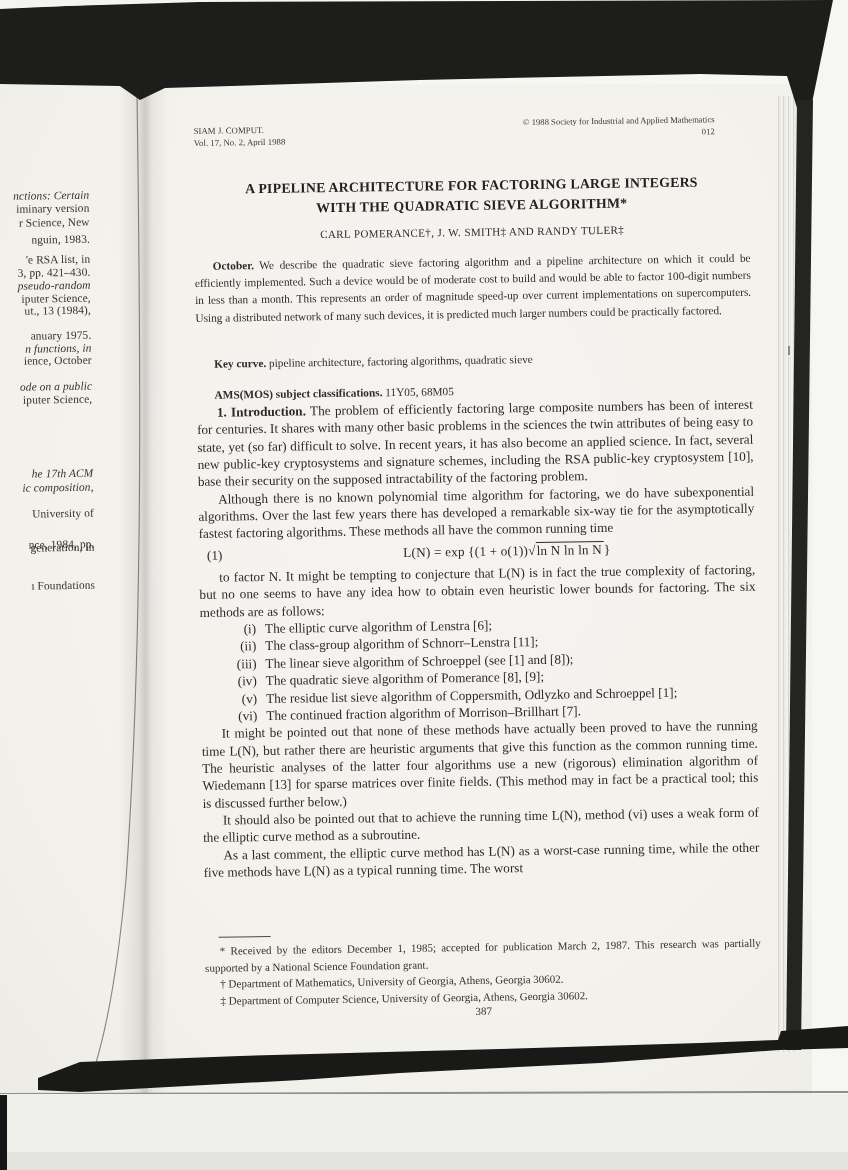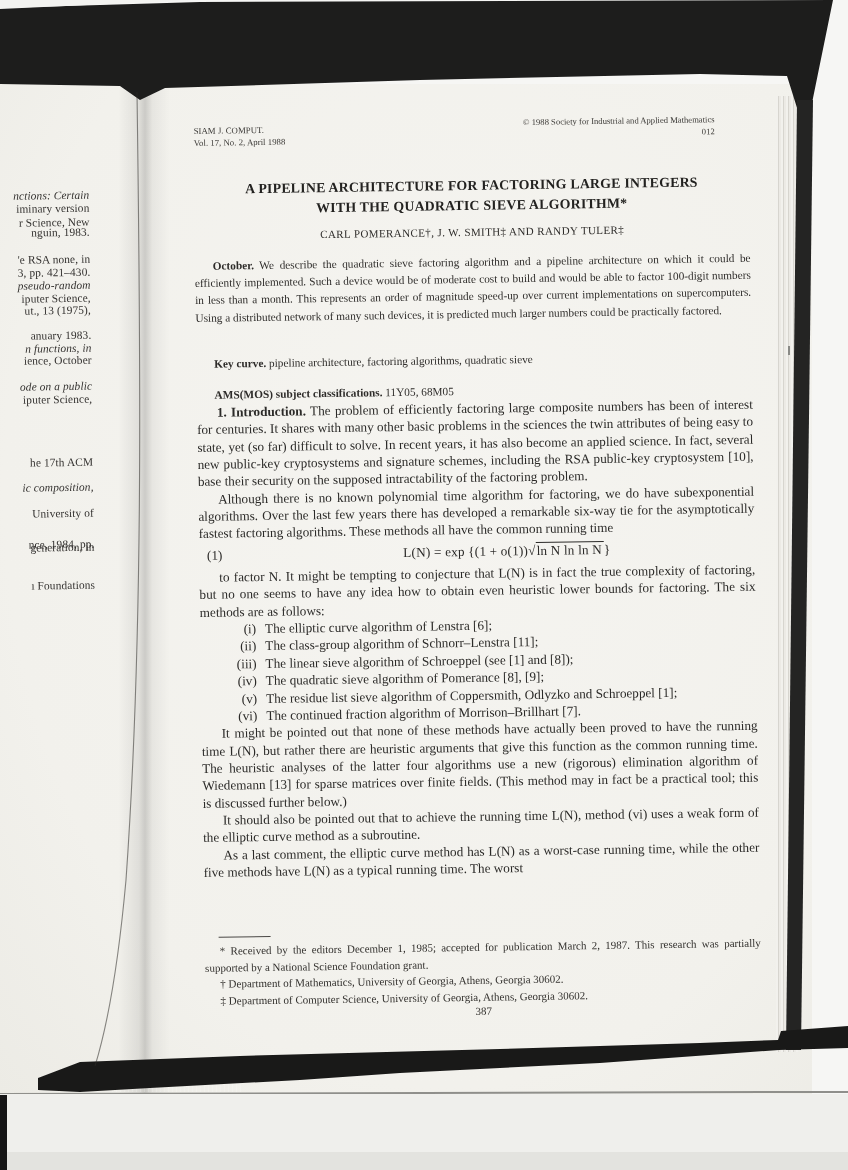--- a/index.html
+++ b/index.html
@@ -84,32 +84,32 @@
   <div class="left-black-strip"></div>
   <div class="stray-mark"></div>
   <svg class="spine" width="848" height="1170">
     <path d="M137,92 C141,380 143,640 126,880 C116,990 103,1040 95,1066" fill="none" stroke="rgba(45,43,40,0.55)" stroke-width="1.1"></path>
   </svg>
 
   <div class="margin-col" id="margin-col">
       <span style="font-style: italic; top: 8px;">nctions: Certain</span>
       <span style="top: 21px;">iminary version</span>
       <span style="top: 35px;">r Science, New</span>
-      <span style="top: 45px;">nguin, 1983.</span>
-      <span style="top: 72px;">'e RSA none, in</span>
+      <span style="top: 52px;">nguin, 1983.</span>
+      <span style="top: 72px;">'e RSA list, in</span>
       <span style="top: 85px;">3, pp. 421–430.</span>
       <span style="font-style: italic; top: 98px;">pseudo-random</span>
       <span style="top: 111px;">iputer Science,</span>
-      <span style="top: 123px;">ut., 13 (1975),</span>
-      <span style="top: 148px;">anuary 1983.</span>
+      <span style="top: 123px;">ut., 13 (1984),</span>
+      <span style="top: 148px;">anuary 1975.</span>
       <span style="font-style: italic; top: 161px; text-align: center;">n functions, in</span>
       <span style="top: 173px;">ience, October</span>
       <span style="font-style: italic; top: 199px;">ode on a public</span>
       <span style="top: 212px;">iputer Science,</span>
-      <span style="top: 275px;">he 17th ACM</span>
+      <span style="top: 286px; font-style: italic;">he 17th ACM</span>
       <span style="font-style: italic; top: 300px;">ic composition,</span>
       <span style="top: 326px;">University of</span>
       <span style="top: 360px;">generation, in</span>
       <span style="top: 357px;">nce, 1984, pp.</span>
       <span style="top: 398px; text-align: right;">ı Foundations</span>
     </div>
 
   <div class="content">
 
     <div class="hdr-left">

